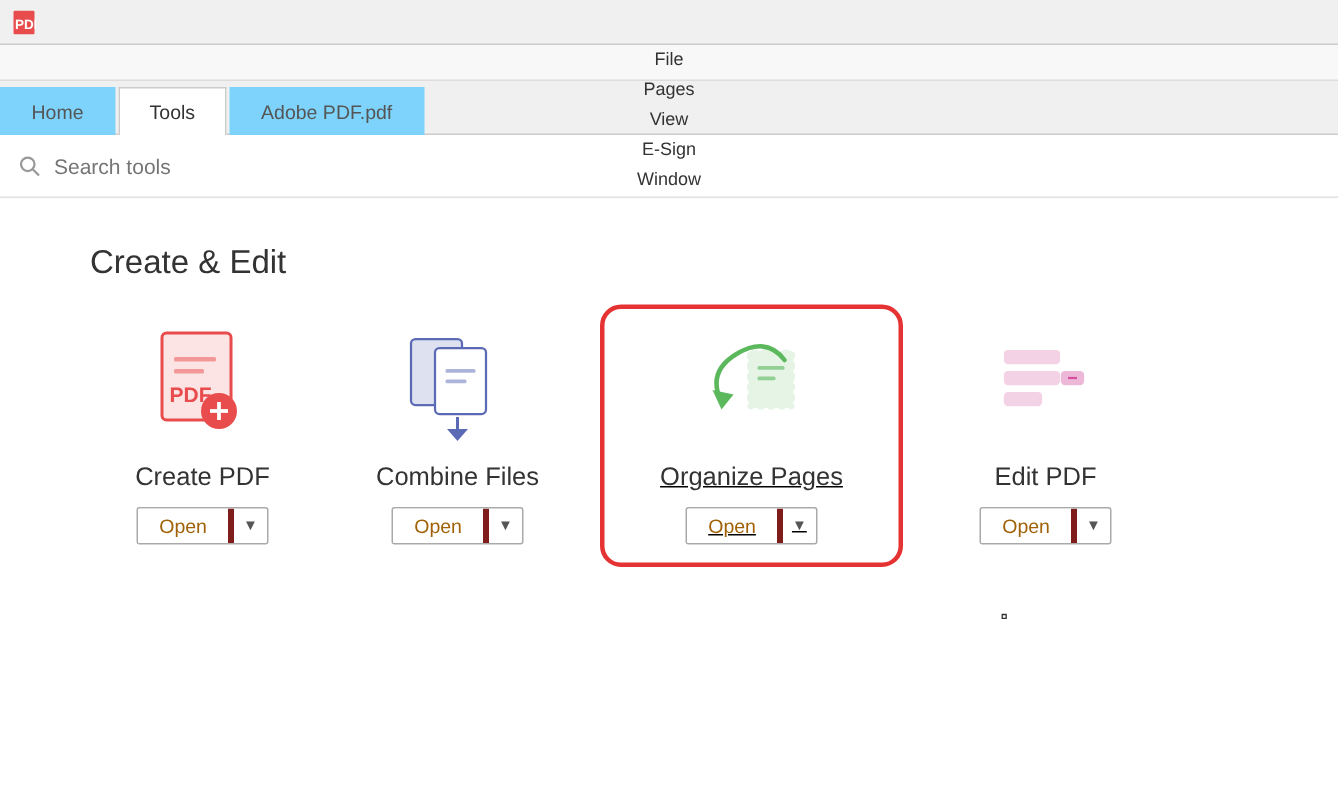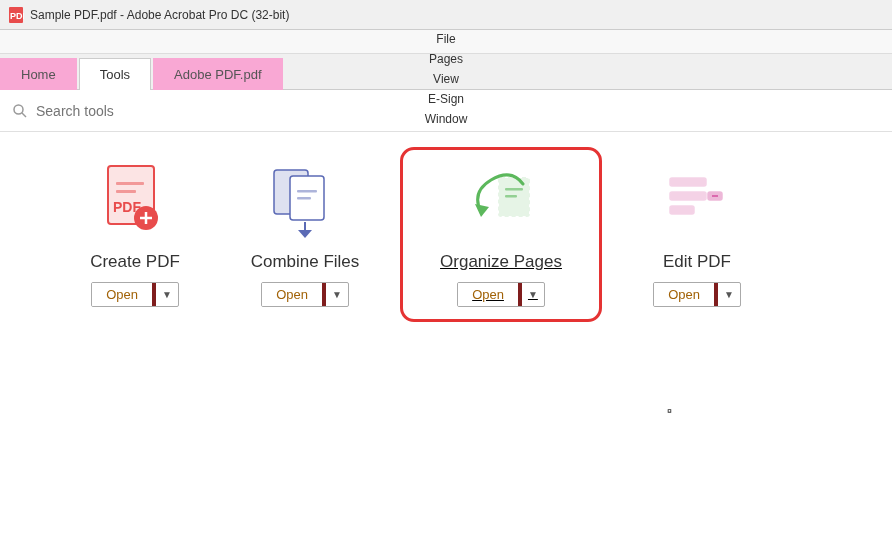--- a/index.html
+++ b/index.html
@@ -59,21 +59,21 @@
     .tab {
       height: 32px;
       padding: 0 20px;
       display: flex;
       align-items: center;
       font-size: 13px;
       color: #555;
       cursor: pointer;
       border: 1px solid transparent;
       border-bottom: none;
-      background: #f9a8d4;
+      background: #7dd3fc;
       margin-right: 2px;
       position: relative;
       top: 1px;
     }
     .tab.active {
       background: #fff;
       color: #333;
       border-color: #ccc;
       border-bottom-color: #fff;
       font-weight: 500;
@@ -208,21 +208,20 @@
   </style>
 </head>
 <body>
 
 <div class="title-bar">
 
   <svg class="title-bar-icon" viewBox="0 0 16 16" fill="none">
     <rect x="1" y="0" width="14" height="16" rx="1" fill="#e84c4c"></rect>
     <text x="2" y="12" font-size="9" fill="white" font-weight="bold">PDF</text>
   </svg>
-  <span>Sample PDF.pdf - Adobe Acrobat Pro DC (32-bit)</span>
 </div>
 
 <div class="menu-bar">
   <span class="menu-item">File</span>
   <span class="menu-item">Pages</span>
   <span class="menu-item">View</span>
   <span class="menu-item">E-Sign</span>
   <span class="menu-item">Window</span>
   <span class="menu-item">Help</span>
 </div>
@@ -244,20 +243,21 @@
   <div class="search-input-wrapper">
     <svg class="search-icon-svg" viewBox="0 0 16 16" fill="none">
       <circle cx="6.5" cy="6.5" r="4.5" stroke="#999" stroke-width="1.5"></circle>
       <line x1="10" y1="10" x2="14" y2="14" stroke="#999" stroke-width="1.5"></line>
     </svg>
     <input class="search-input" type="text" placeholder="Search tools" style="">
   </div>
 </div>
 
 <div class="main-content" style="position: relative;">
+  <div class="section-title">Create &amp; Edit</div>
 
   <div class="cursor-indicator">⬞</div>
 
   <div class="tools-grid">
 
     <div class="tool-card">
       <div class="tool-icon">
         <svg width="70" height="80" viewBox="0 0 70 80" fill="none">
 
           <rect x="8" y="4" width="46" height="58" rx="3" fill="#e84c4c" opacity="0.15"></rect>

